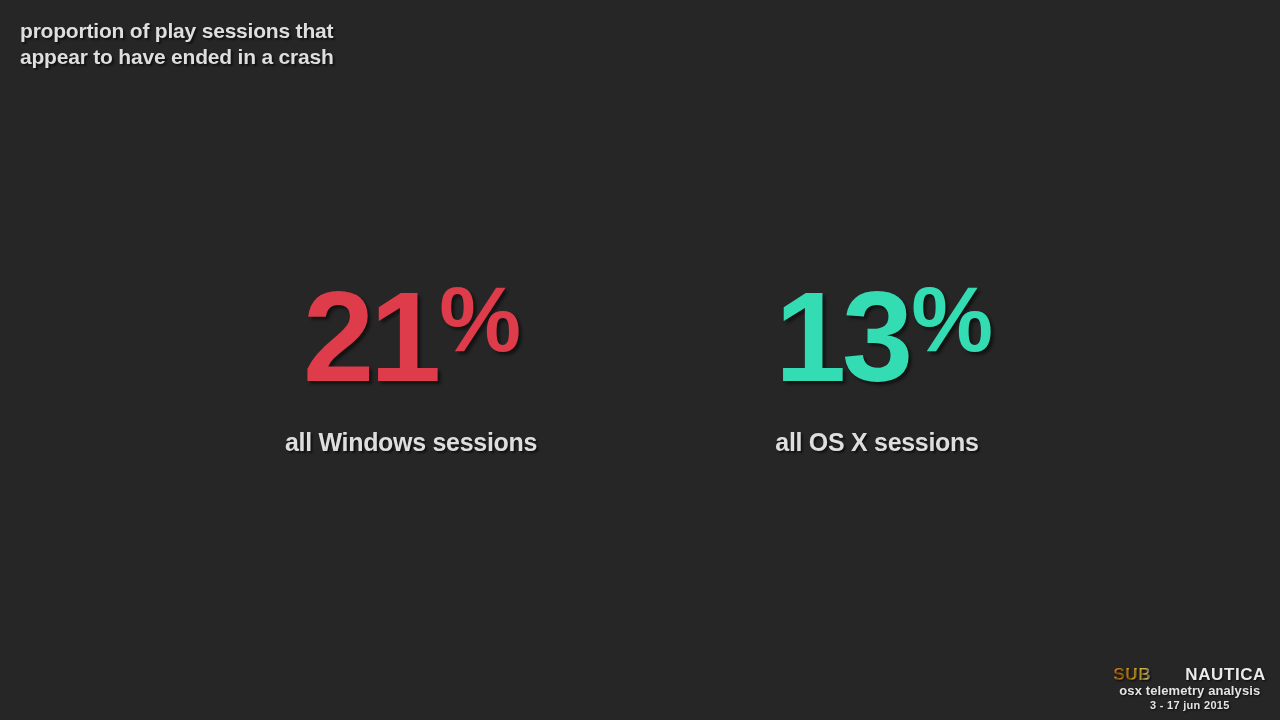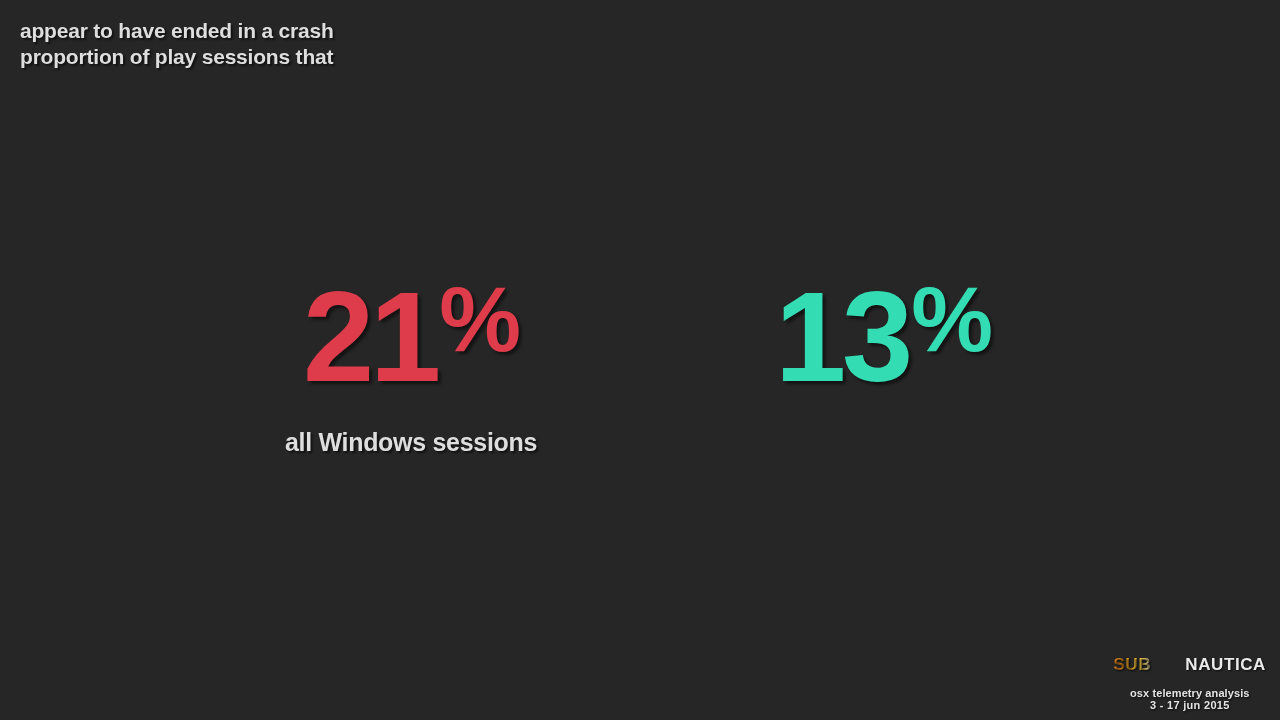--- a/index.html
+++ b/index.html
@@ -106,22 +106,22 @@
     background:linear-gradient(90deg,#f08a1e 0%,#f5a91c 35%,#f7d13c 70%,#f3e9b8 100%);
     -webkit-background-clip:text;
     background-clip:text;
     color:transparent;
     -webkit-text-fill-color:transparent;
   }
   .brand-logo .logo-nautica {
     color:#eaeaea;
   }
   .brand-sub {
-    margin-top:13px;
-    font-size:11px;
+    margin-top:1px;
+    font-size:13px;
     font-weight:bold;
     color:#e4e4e4;
     letter-spacing:0.1px;
     line-height:1.15;
     white-space:nowrap;
     text-shadow:1px 1px 2px rgba(0,0,0,0.7);
   }
   .brand-date {
     font-size:11px;
     font-weight:bold;
@@ -129,39 +129,40 @@
     letter-spacing:0.3px;
     line-height:1.15;
     white-space:nowrap;
     text-shadow:1px 1px 2px rgba(0,0,0,0.7);
   }
 </style>
 </head>
 <body style="background: rgb(38, 38, 38);">
 
 <div class="slide-title">
+  <span class="title-line">proportion of play sessions that</span>
   <span class="title-line">appear to have ended in a crash</span>
-  <span class="title-line">proportion of play sessions that</span>
 </div>
 
 <div class="stats-row">
 
   <div class="stat-block stat-gap-left">
     <div class="stat-value" style="color: rgb(222, 59, 75);">
       <span class="stat-number">21</span>
       <span class="stat-unit">%</span>
     </div>
     <div class="stat-label">all Windows sessions</div>
   </div>
 
   <div class="stat-block">
     <div class="stat-value" style="color: rgb(51, 220, 178); margin-left: 12px;">
       <span class="stat-number">13</span>
       <span class="stat-unit">%</span>
     </div>
+    <div class="stat-label">all OS X sessions</div>
   </div>
 
 </div>
 
 <div class="brand">
   <div class="brand-logo">
     <span class="logo-sub" style="background-image: linear-gradient(90deg, rgb(240, 138, 30) 0%, rgb(245, 169, 28) 35%, rgb(247, 209, 60) 70%, rgb(243, 233, 184) 100%); text-align: right;">SUB</span><span class="logo-nautica" style="color: rgb(234, 234, 234); padding-left: 34px;">NAUTICA</span>
   </div>
   <div class="brand-sub">osx telemetry analysis</div>
   <div class="brand-date">3 - 17 jun 2015</div>

